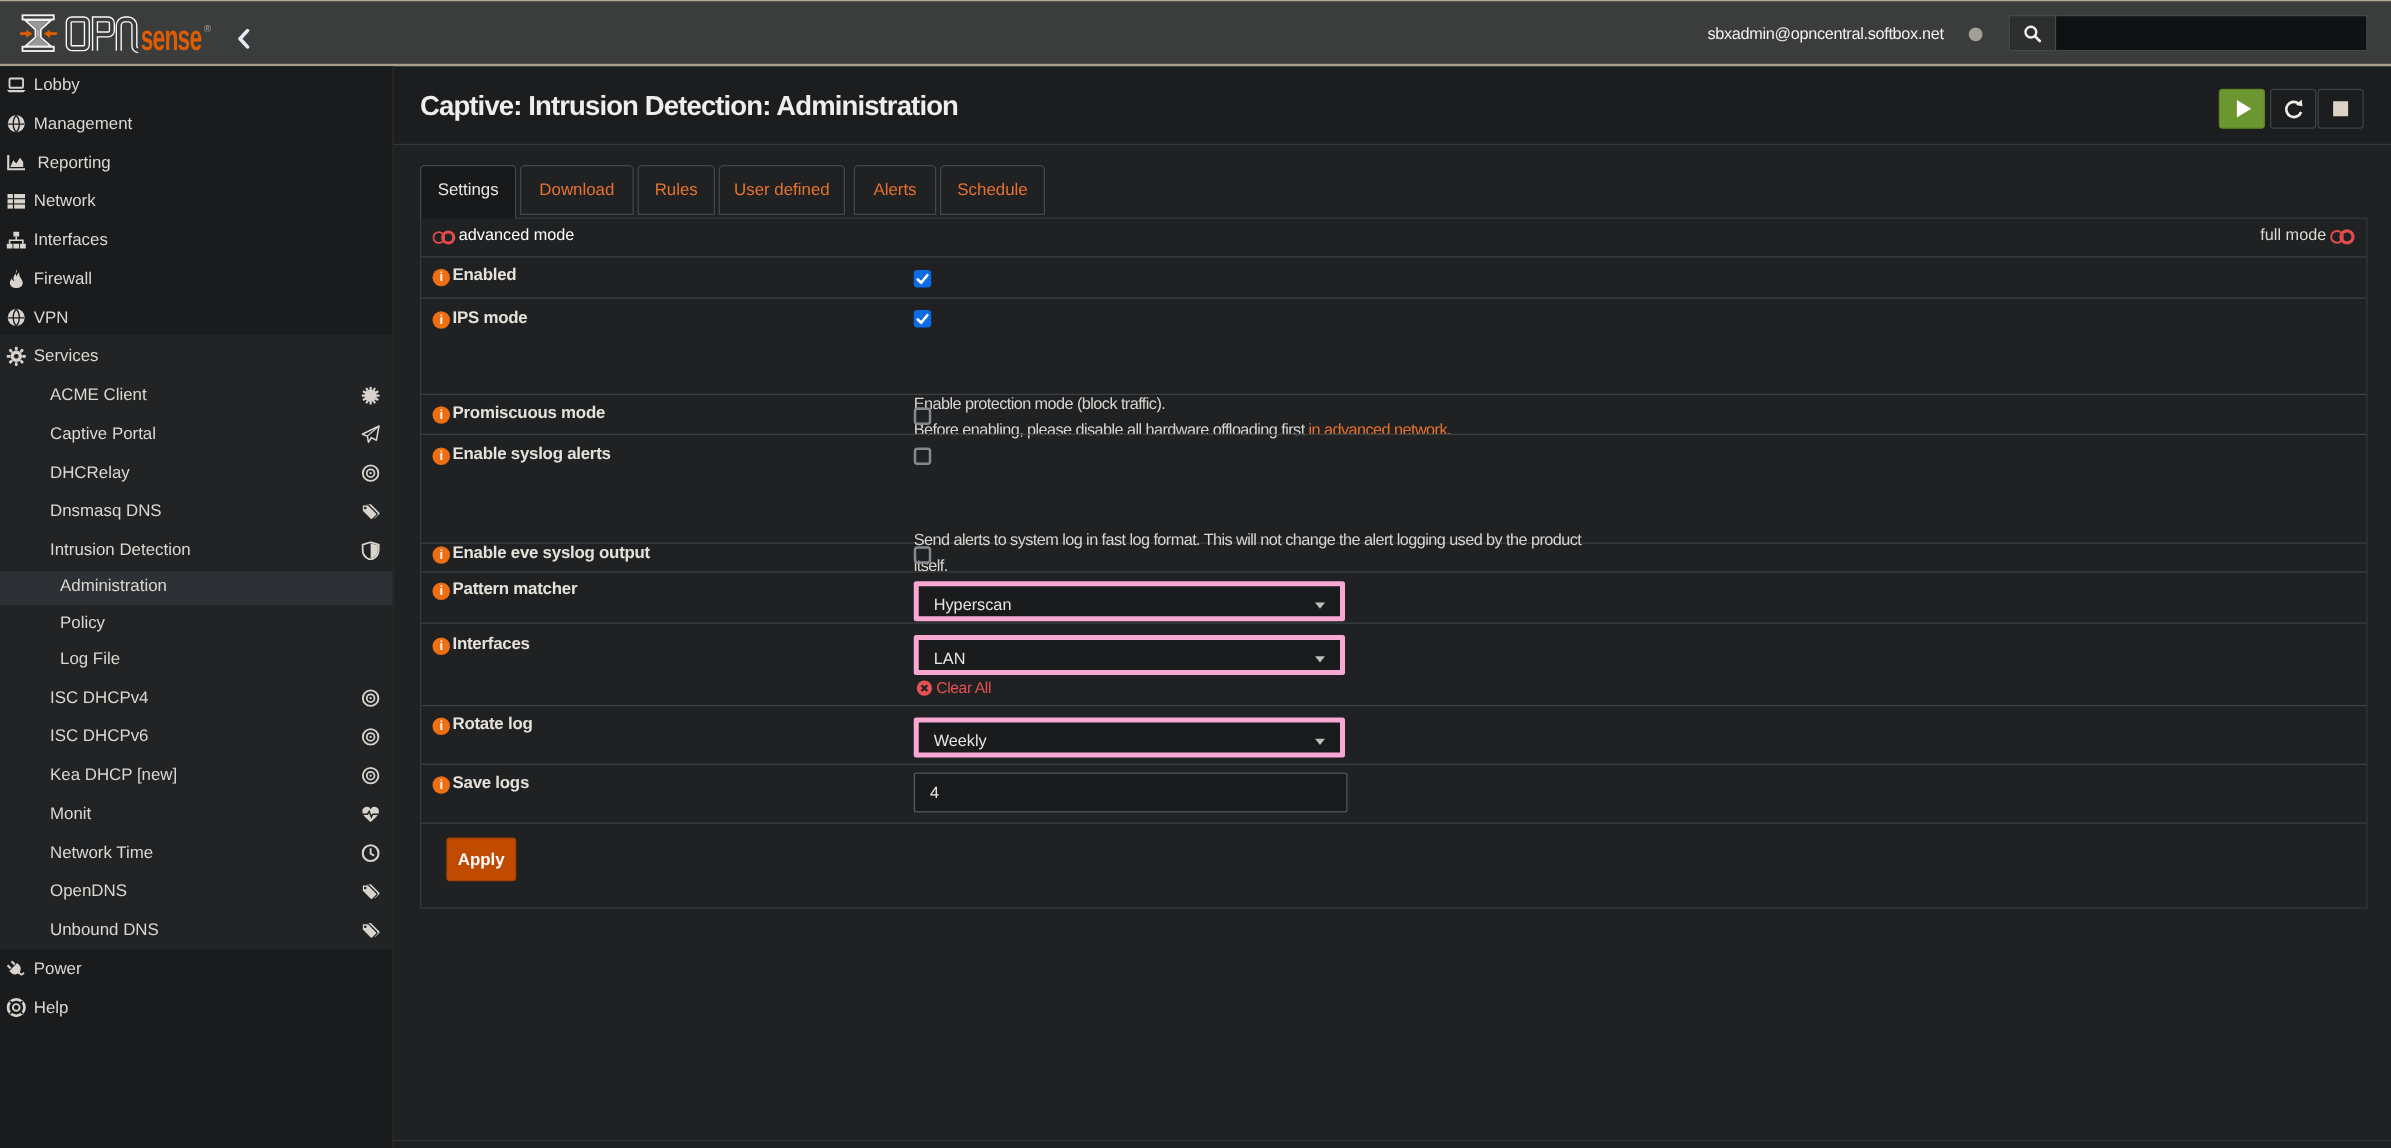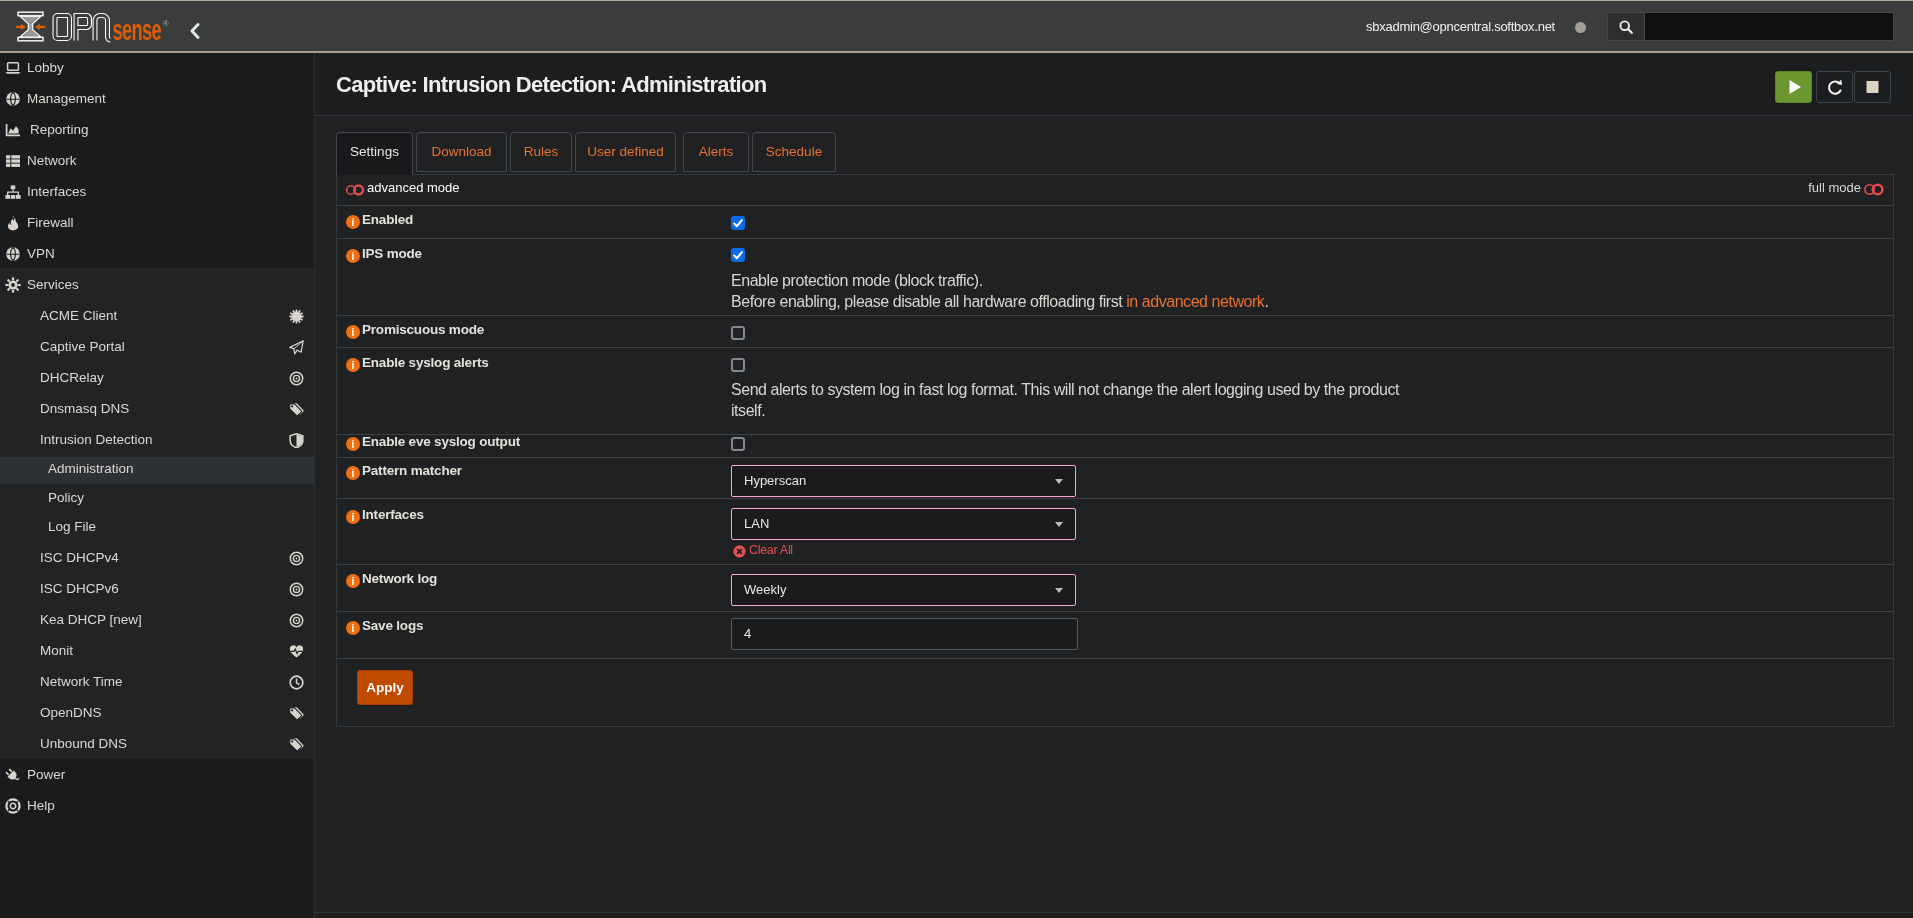--- a/index.html
+++ b/index.html
@@ -32,23 +32,23 @@
 #tab-settings { left:21px; width:77px; height:43px; background:#17191b; color:#e9e6e1; border-bottom:none; z-index:2; }
 #idtable { position:absolute; left:21px; top:121px; width:1558px; border:1px solid #34383b; }
 .row { position:relative; border-bottom:1px solid #3d4043; width:100%; }
 .row:last-child { border-bottom:none; }
 .lbl { position:absolute; left:25px; color:#e5e1da; font-size:13.5px; font-weight:bold; letter-spacing:-0.2px; }
 .iinfo { position:absolute; left:9px; width:14px; height:14px; border-radius:50%;
   background:#ee6e12; color:#fff; font-size:10.5px; font-weight:bold; text-align:center; line-height:14px; }
 .cbx { position:absolute; left:394px; width:14px; height:14px; border-radius:3px; }
 .cbx.on { background:#0c6ce6; }
 .cbx.off { border:2px solid #85898d; }
-.desc { position:absolute; left:394px; color:#d9d5cf; font-size:16px; letter-spacing:-0.45px; line-height:20.5px; white-space:nowrap; }
+.desc { position:absolute; left:394px; color:#d9d5cf; font-size:13px; letter-spacing:-0.45px; line-height:20.5px; white-space:nowrap;margin-top:42px; }
 .desc a { color:#e8722d; text-decoration:none; }
-.sel { position:absolute; left:394px; width:345px; height:32px; border:1px solid #f9a8d4;
+.sel { position:absolute; left:394px; width:345px; height:32px; border:4px solid #f9a8d4;
   border-radius:2px; background:#191b1d; color:#e9e6e1; font-size:13px; line-height:30px; padding-left:12px; }
 .sel:after { content:""; position:absolute; right:12px; top:13px; border-left:4.5px solid transparent;
   border-right:4.5px solid transparent; border-top:5.5px solid #b9bdbb; }
 .inp { position:absolute; left:394px; width:347px; height:32px; border:1px solid #565b5f;
   border-radius:2px; background:#191b1d; color:#e9e6e1; font-size:13px; line-height:30px; padding-left:12px; }
 #applybtn { position:absolute; left:20px; top:11px; width:56px; height:35px; background:#bf4a00;
   border:1px solid #a64000; border-radius:3px; color:#fff; font-weight:bold; font-size:13.5px;
   text-align:center; line-height:33px; }
 #footerline { position:absolute; left:0; top:859px; width:1598px; height:6px;
   border-top:1px solid #2f3133; background:#1d1e20; }
@@ -142,21 +142,21 @@
       <div class="iinfo" style="top:11px;">i</div>
         <div class="lbl" style="top:8px;">Interfaces</div>
       <div class="sel" style="top:9px;">LAN</div>
       <div id="clearall"><svg width="13" height="13" viewBox="0 0 14 14">
             <circle cx="7" cy="7" r="6.6" fill="#e45152"></circle>
             <path d="M4.5 4.5 L9.5 9.5 M9.5 4.5 L4.5 9.5" stroke="#1f2123" stroke-width="2"></path>
           </svg><span>Clear All</span></div>
     </div>
     <div class="row" id="r-rotate" style="height:47px;">
       <div class="iinfo" style="top:9px;">i</div>
-        <div class="lbl" style="top:6px;">Network log</div>
+        <div class="lbl" style="top:6px;">Rotate log</div>
       <div class="sel" style="top:9px;">Weekly</div>
     </div>
     <div class="row" id="r-save" style="height:47px;">
       <div class="iinfo" style="top:9px;">i</div>
         <div class="lbl" style="top:6px;">Save logs</div>
       <div class="inp" style="top:6px;">4</div>
     </div>
     <div class="row" id="r-apply" style="height:67px;">
       <div id="applybtn">Apply</div>
     </div>

